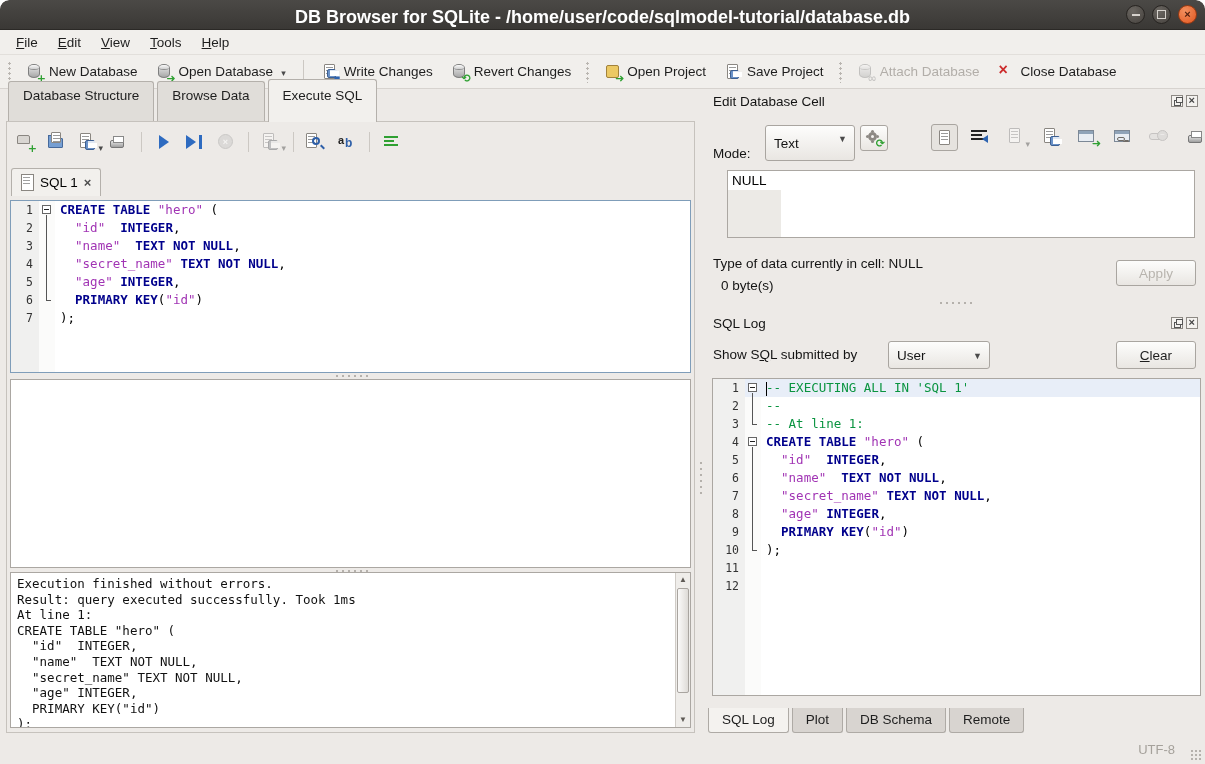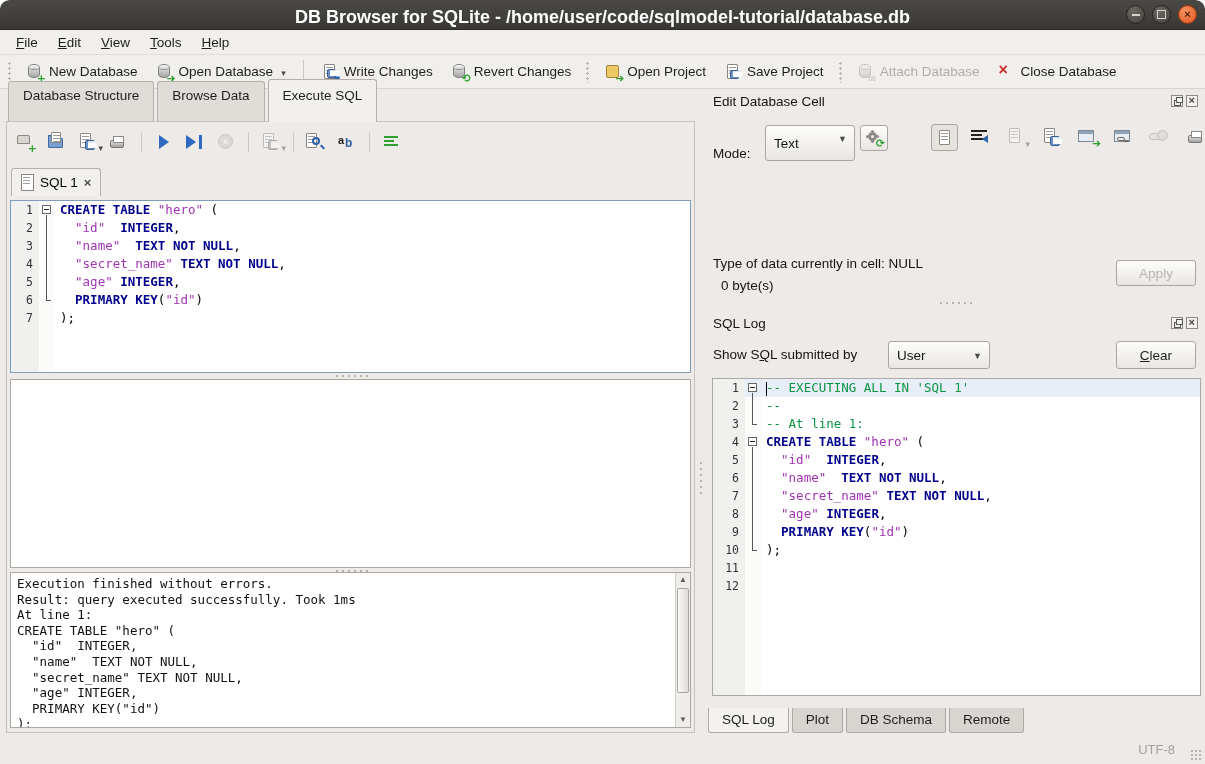--- a/index.html
+++ b/index.html
@@ -490,20 +490,24 @@
           <span class="chain" style="top:13px;left:6px;"></span>
         </div>
       <div class="cbtn disabled">
           <span class="nullic"></span>
         </div>
       <div class="cbtn">
           <span class="printer" style="left:5px;top:11px;"></span>
         </div>
     </div>
 
+    <div class="celledit" style="left:22px;top:80px;width:468px;height:68px;">
+      <div class="cellmargin"></div>
+      <div class="cellnull">NULL</div>
+    </div>
 
     <div class="label" style="left:8px;top:166px;">Type of data currently in cell: NULL</div>
     <div class="label" style="left:16px;top:188px;">0 byte(s)</div>
     <div class="pushbtn disabled" style="right:9px;top:170px;width:80px;">Apply</div>
 
     <div class="splith" style="left:0;right:0;top:210px;">
         <div class="dots"></div>
       </div>
 
     <div class="dockhead" style="top:226px;">SQL Log</div>

